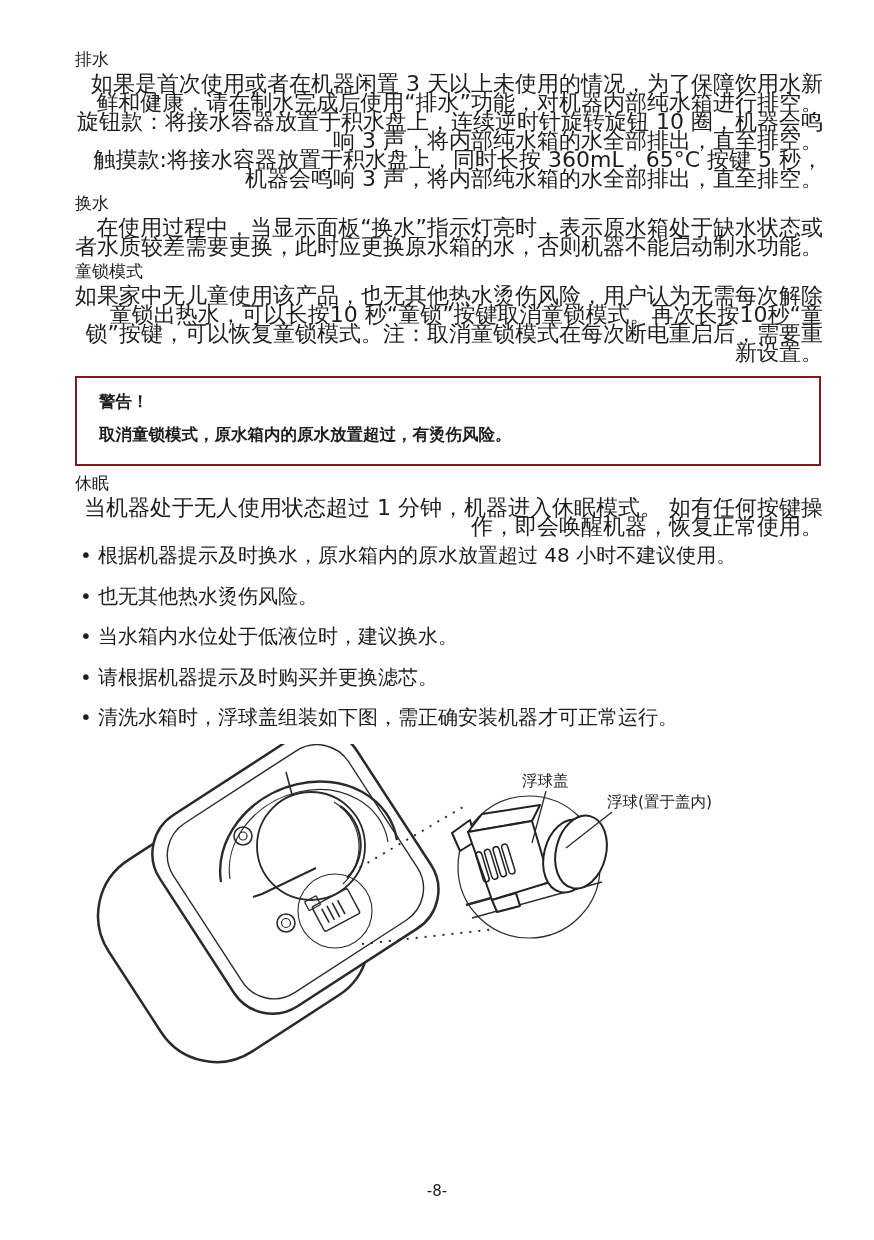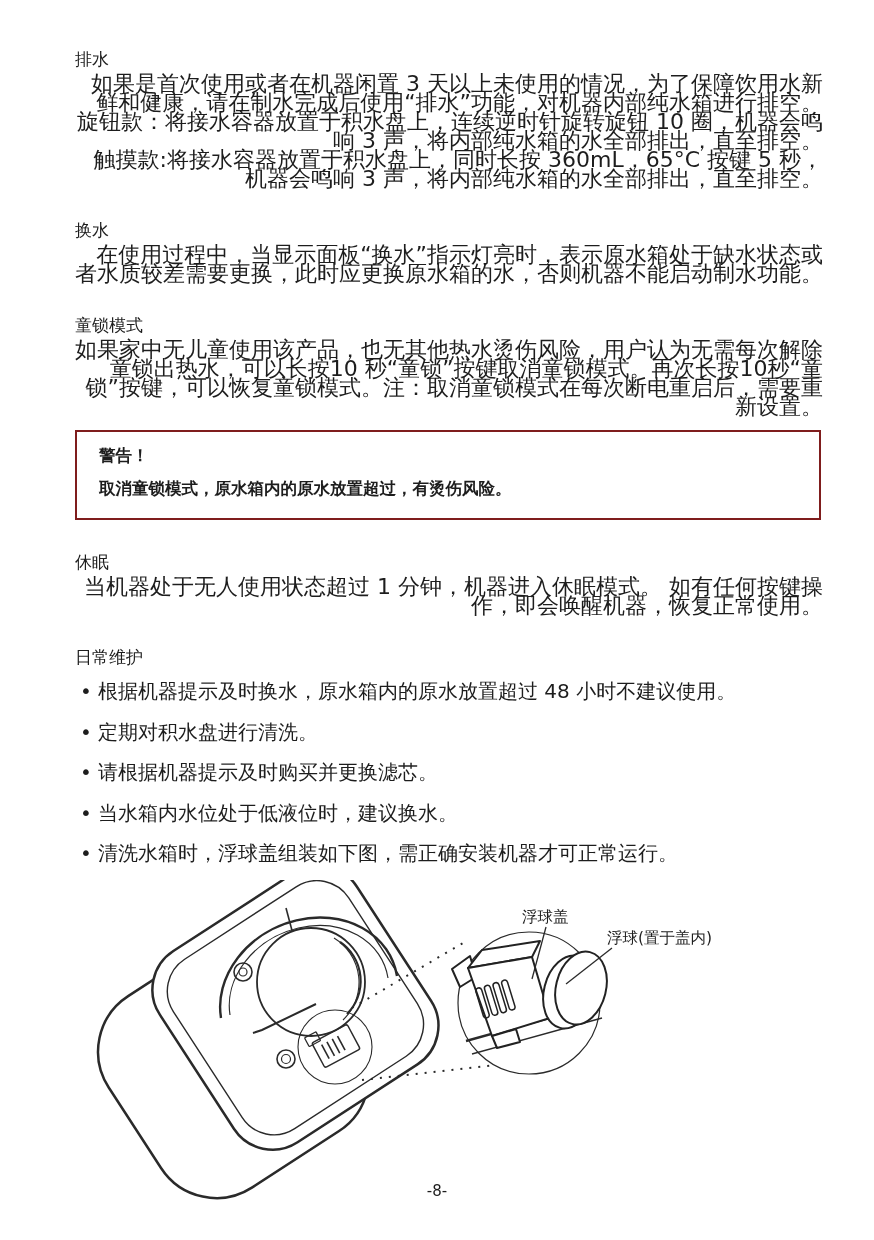--- a/index.html
+++ b/index.html
@@ -2,21 +2,21 @@
 <html><head>
 <meta charset="utf-8">
 <style>
   html,body{margin:0;padding:0;}
   body{
     width:874px;height:1240px;background:#ffffff;position:relative;
     font-family:"DejaVu Sans","Liberation Sans",sans-serif;
     color:#1d1d1d;overflow:hidden;
   }
   .content{position:absolute;left:75px;top:44px;width:748px;}
-  section{margin-top:27px;}
+  section{}
   section:first-child{margin-top:0;}
   .sec-heading{font-size:17px;font-weight:normal;line-height:30px;margin:0;}
   .para{font-size:22px;line-height:19px;margin:0;text-align:right;}
   .para b{font-weight:normal;}
   .warnbox{border:2px solid #7f1d1d;margin:14px 2px 2px 0;padding:7px 20px 13px 22px;}
   .warn-title,.warn-text{font-size:16.5px;font-weight:bold;line-height:33px;margin:0;}
   ul.bullets{list-style:none;margin:5px 0 0 0;padding:0;}
   ul.bullets li{
     position:relative;padding-left:23px;font-size:20px;line-height:29px;
     margin-bottom:11.5px;
@@ -55,26 +55,25 @@
       <p class="warn-text">取消童锁模式，原水箱内的原水放置超过，有烫伤风险。</p>
     </div>
   </section>
 
   <section>
     <h2 class="sec-heading">休眠</h2>
     <p class="para"><span>当机器处于无人使用状态超过 1 分钟，机器进入休眠模式。 如有任何按键操作，即会唤醒机器，恢复正常使用。</span></p>
   </section>
 
   <section>
-    <h2 class="sec-heading">日常维护</h2>
     <ul class="bullets">
       <li>根据机器提示及时换水，原水箱内的原水放置超过 48 小时不建议使用。</li>
-      <li>定期对积水盘进行清洗。</li>
+      <li>也无其他热水烫伤风险。</li>
+      <li>当水箱内水位处于低液位时，建议换水。</li>
       <li>请根据机器提示及时购买并更换滤芯。</li>
-      <li>当水箱内水位处于低液位时，建议换水。</li>
       <li>清洗水箱时，浮球盖组装如下图，需正确安装机器才可正常运行。</li>
     </ul>
   </section>
 
   <div class="figure">
     <svg width="874" height="332" viewBox="0 0 874 332">
       <g transform="translate(18,6)">
 
         <rect x="160" y="8" width="235" height="228" rx="66" transform="translate(-62,56) rotate(-33 277 122)" fill="none" stroke="#2a2a2a" stroke-width="2.5"></rect>
 

